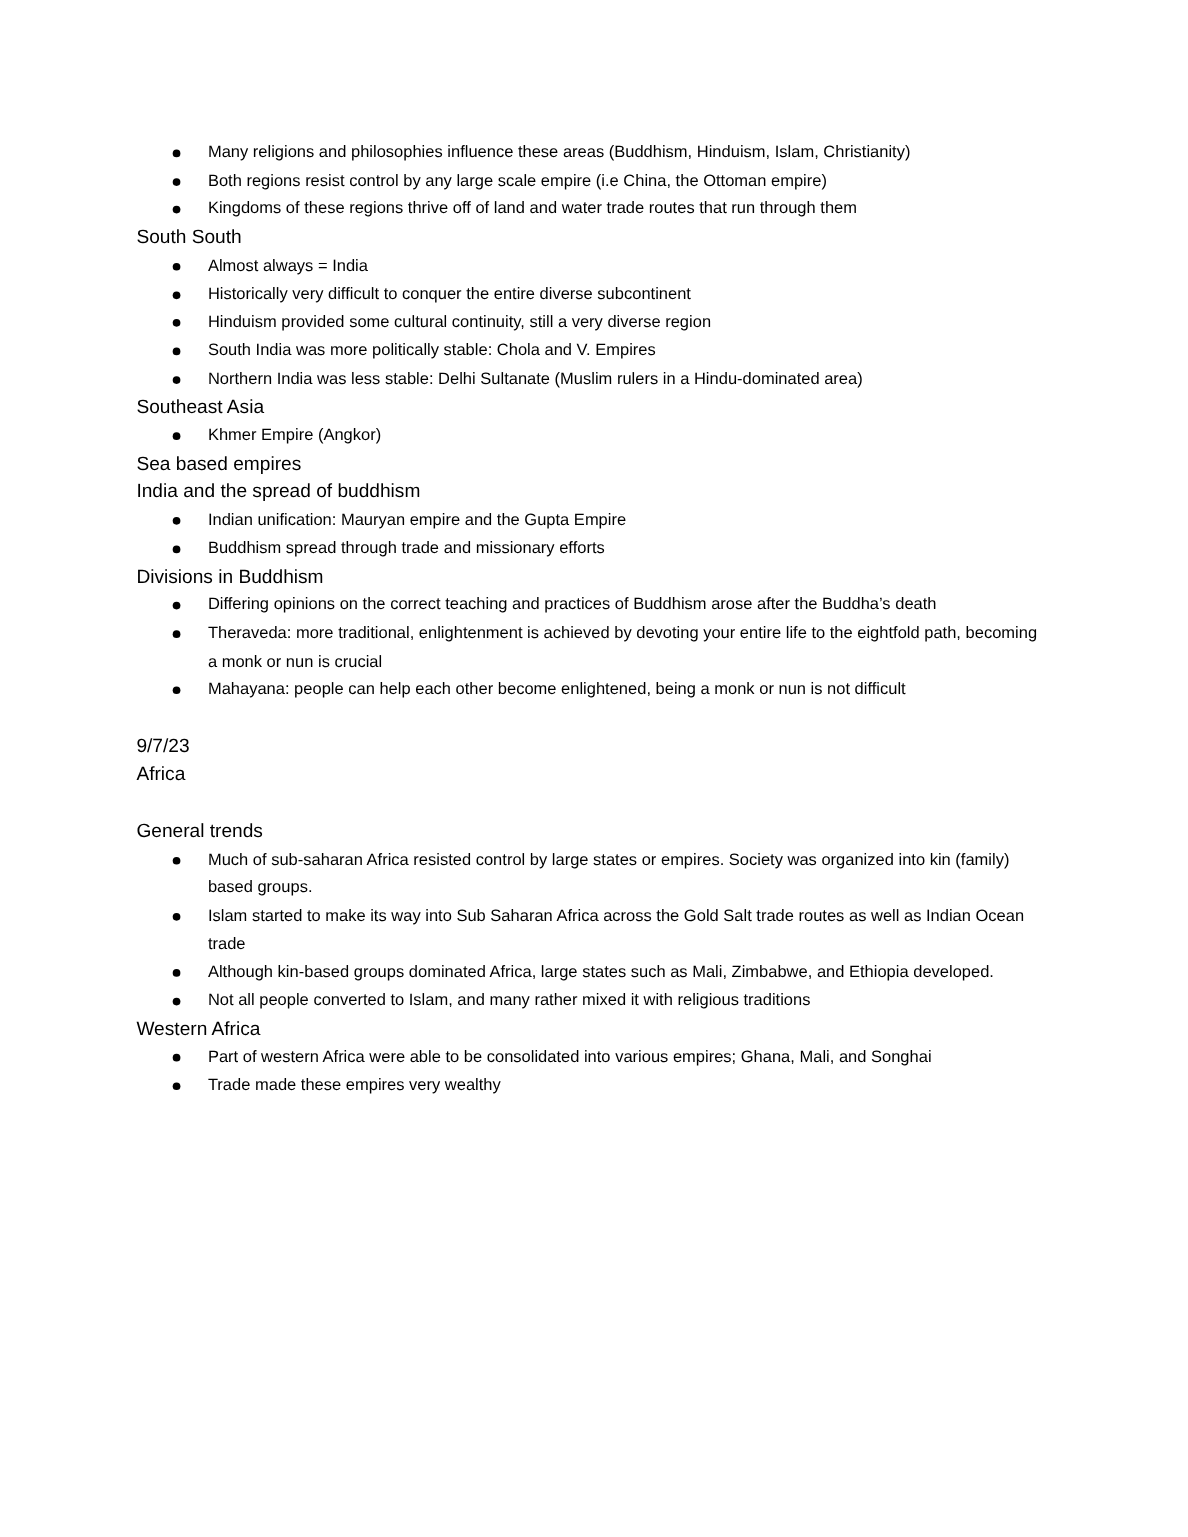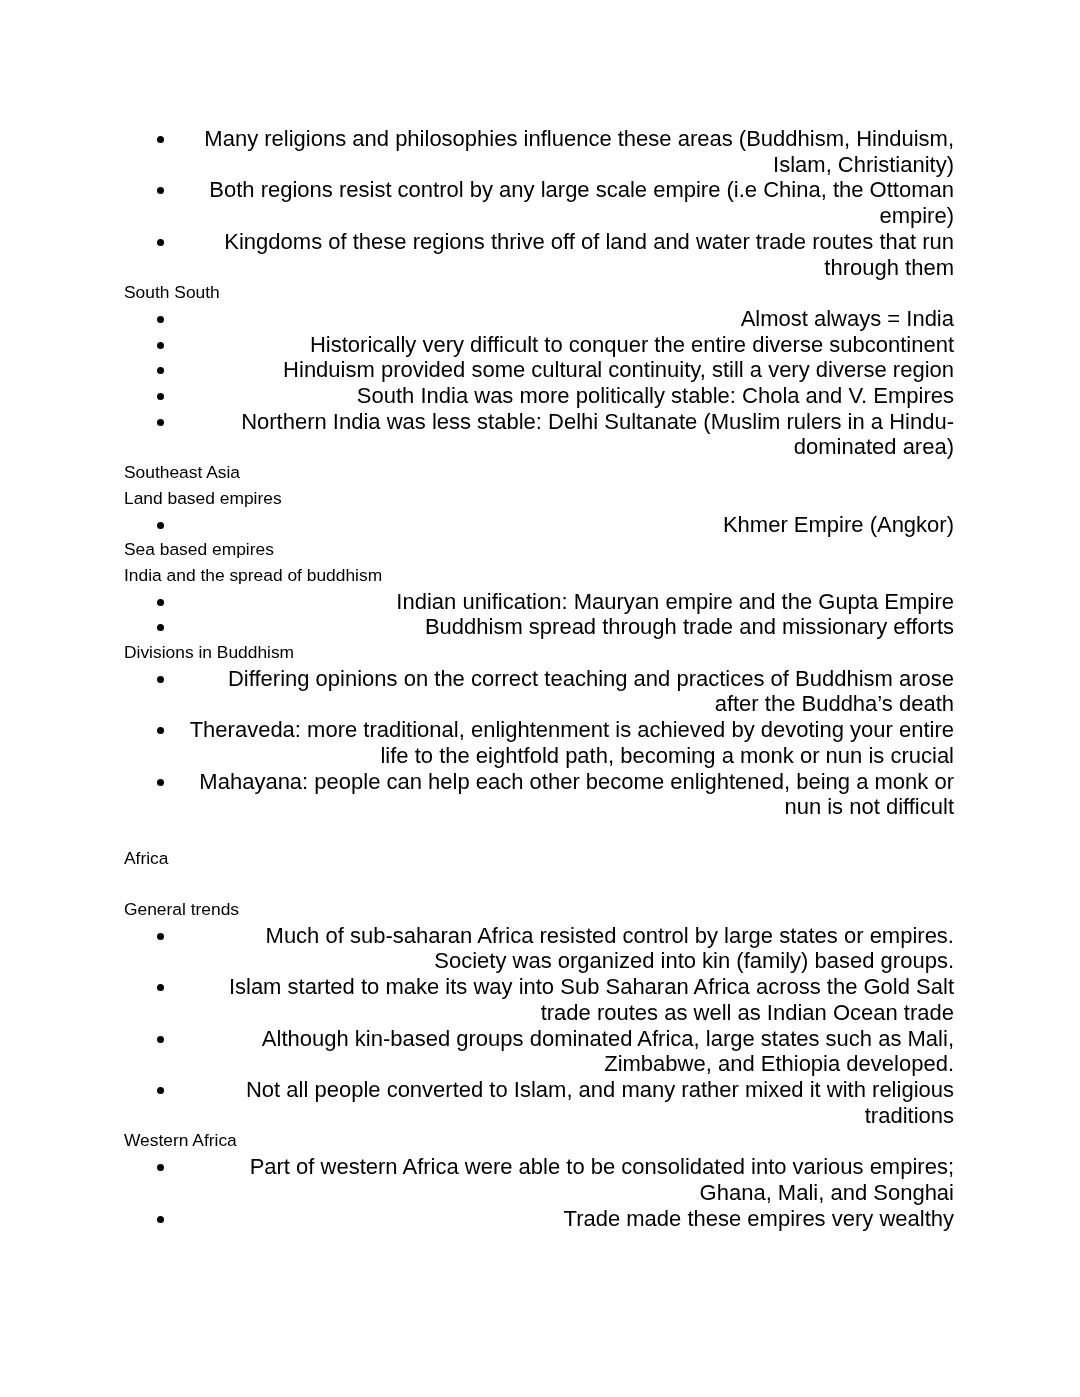--- a/index.html
+++ b/index.html
@@ -35,25 +35,24 @@
 
   
   ul.bullets {
     list-style: none;
     margin: 0;
     padding: 0;
   }
   ul.bullets > li {
     position: relative;
     padding-left: 65px;
-    font-size: 22px;
+    font-size: 15px;
     line-height: 25.7px;
     margin: 0;
     color: #000000;
-    text-align: right;
   }
   ul.bullets > li > .bullet-dot {
     position: absolute;
     left: 33px;
     top: 10px;
     width: 7px;
     height: 7px;
     background: #000000;
     border-radius: 50%;
   }
@@ -102,21 +101,20 @@
         <li>
           <span class="bullet-dot"></span>
           <span class="bullet-text">South India was more politically stable: Chola and V. Empires</span>
         </li>
         <li>
           <span class="bullet-dot"></span>
           <span class="bullet-text">Northern India was less stable: Delhi Sultanate (Muslim rulers in a Hindu-dominated area)</span>
         </li>
       </ul>
       <p class="block heading-line">Southeast Asia</p>
-      <p class="block heading-line">Land based empires</p>
       <ul class="block bullets">
         <li>
           <span class="bullet-dot"></span>
           <span class="bullet-text">Khmer Empire (Angkor)</span>
         </li>
       </ul>
       <p class="block heading-line">Sea based empires</p>
       <p class="block heading-line">India and the spread of buddhism</p>
       <ul class="block bullets">
         <li>
@@ -137,20 +135,21 @@
         <li>
           <span class="bullet-dot"></span>
           <span class="bullet-text">Theraveda: more traditional, enlightenment is achieved by devoting your entire life to the eightfold path, becoming a monk or nun is crucial</span>
         </li>
         <li>
           <span class="bullet-dot"></span>
           <span class="bullet-text">Mahayana: people can help each other become enlightened, being a monk or nun is not difficult</span>
         </li>
       </ul>
       <div class="block spacer-line"></div>
+      <p class="block heading-line">9/7/23</p>
       <p class="block heading-line">Africa</p>
       <div class="block spacer-line"></div>
       <p class="block heading-line">General trends</p>
       <ul class="block bullets">
         <li>
           <span class="bullet-dot"></span>
           <span class="bullet-text">Much of sub-saharan Africa resisted control by large states or empires. Society was organized into kin (family) based groups.</span>
         </li>
         <li>
           <span class="bullet-dot"></span>

